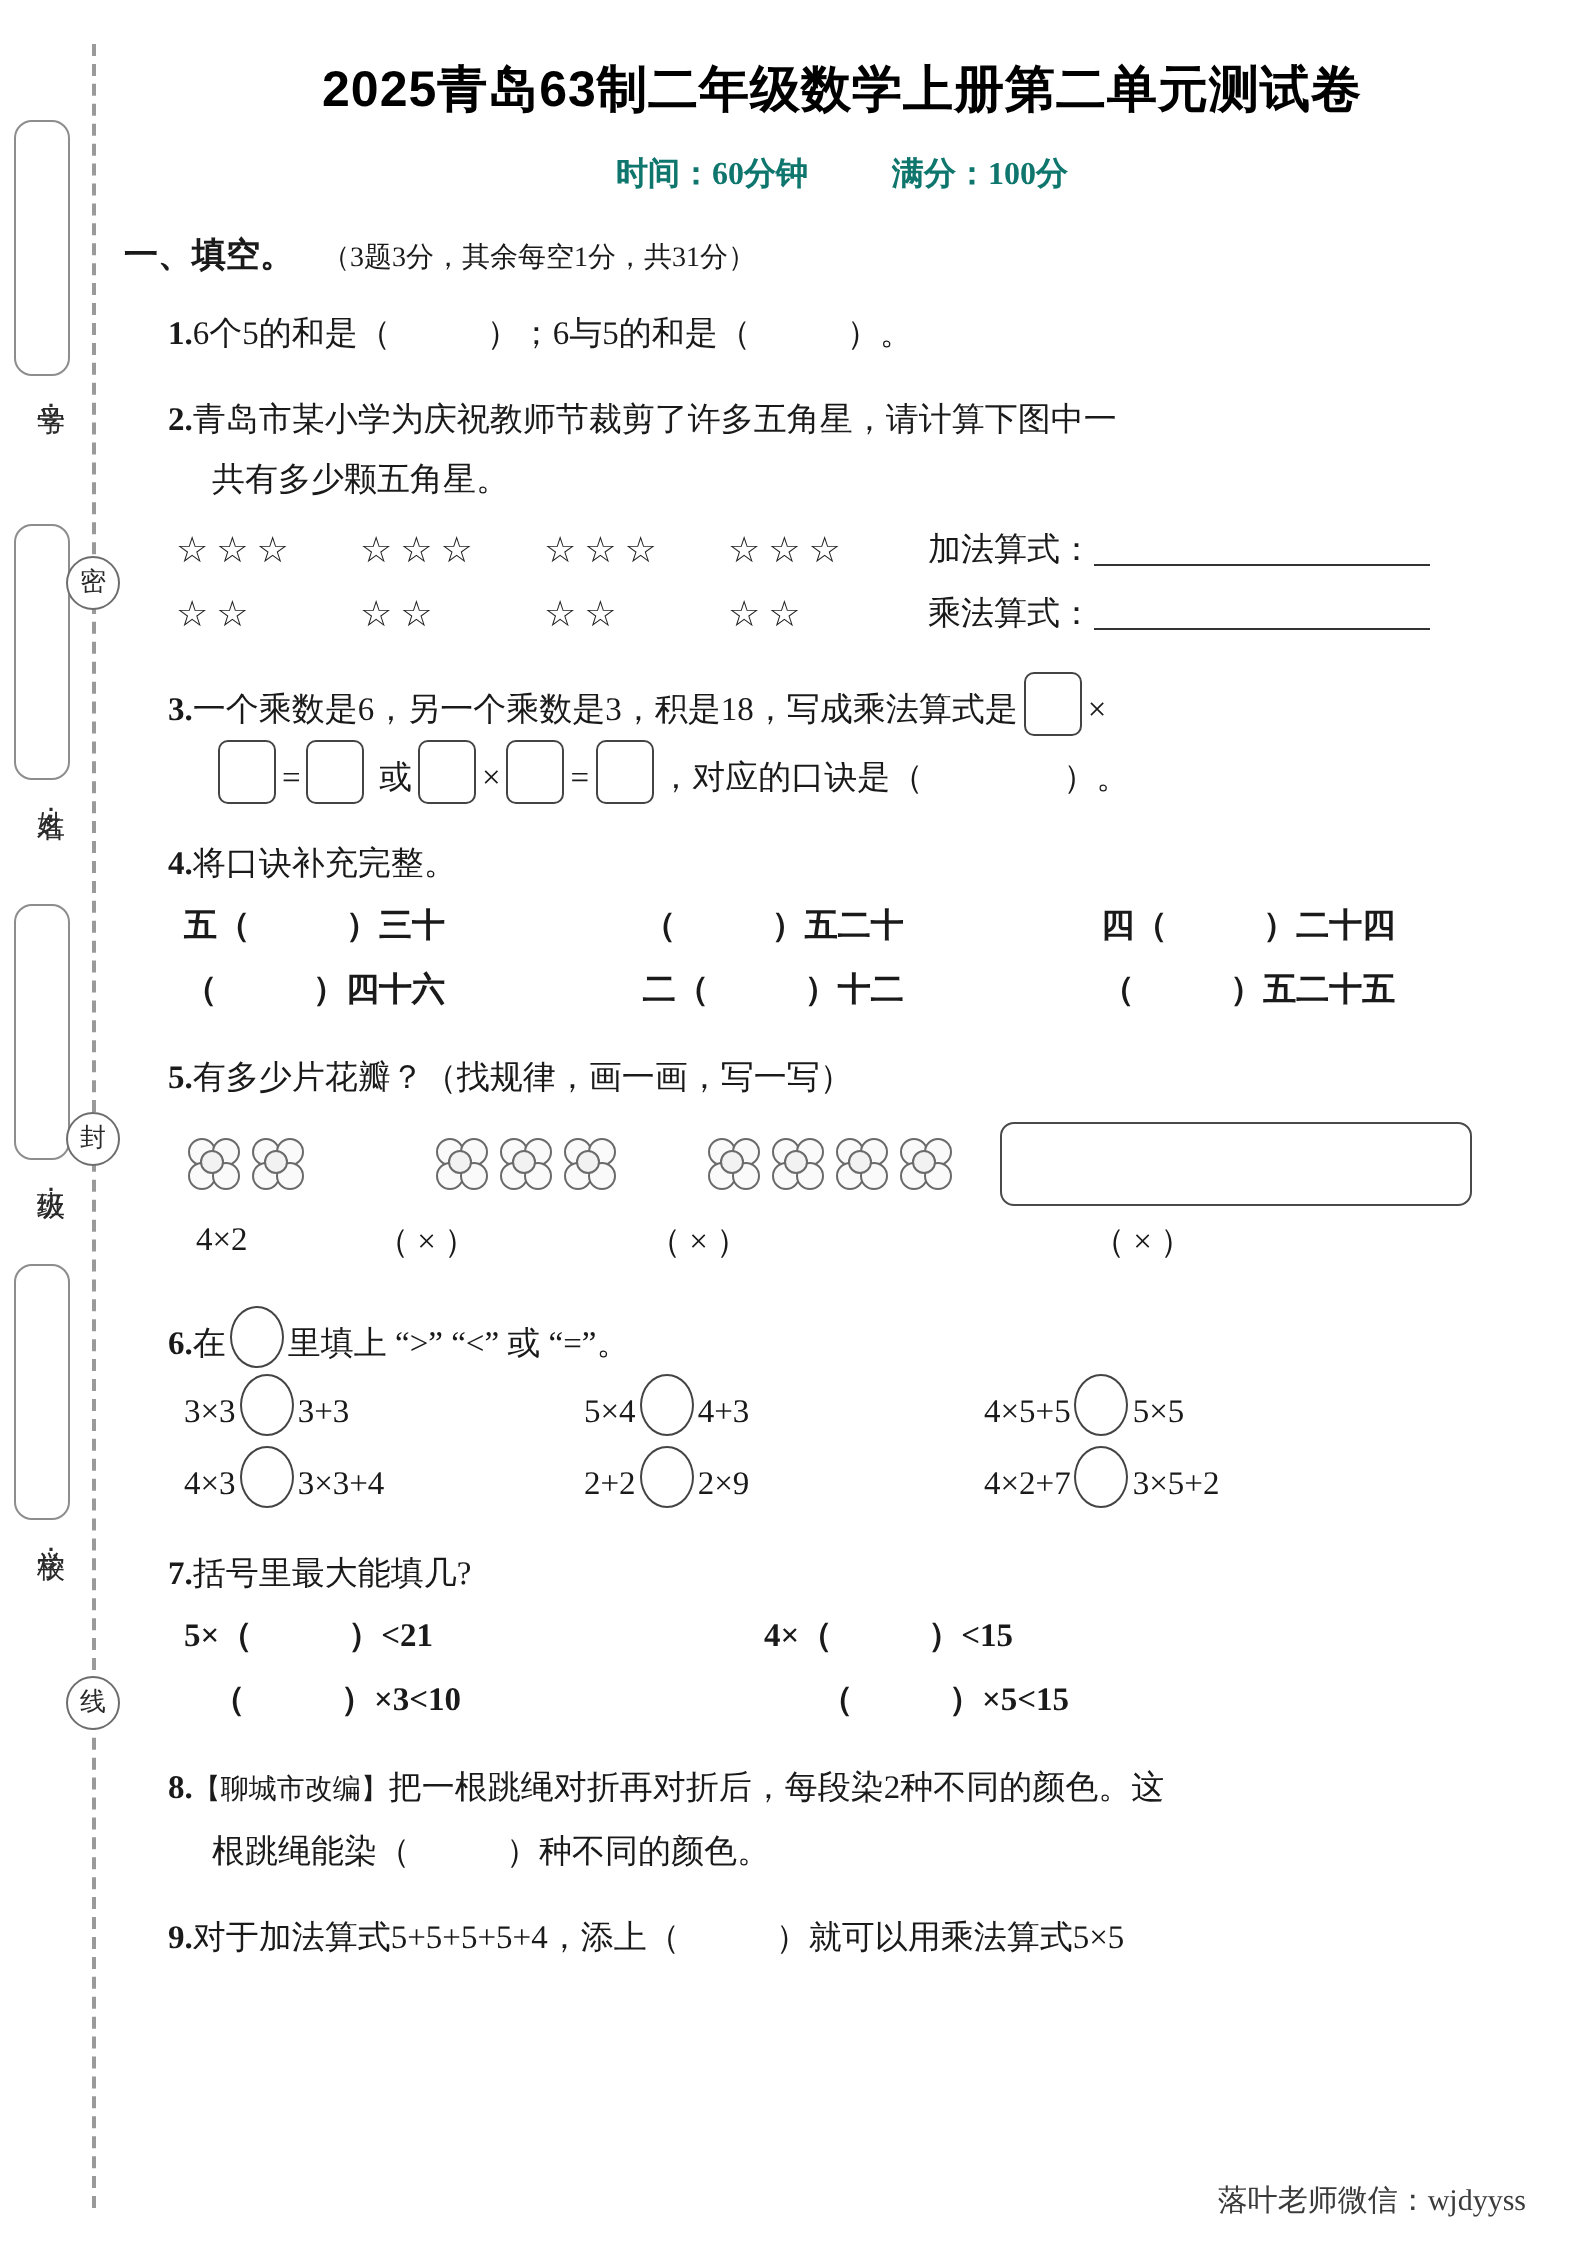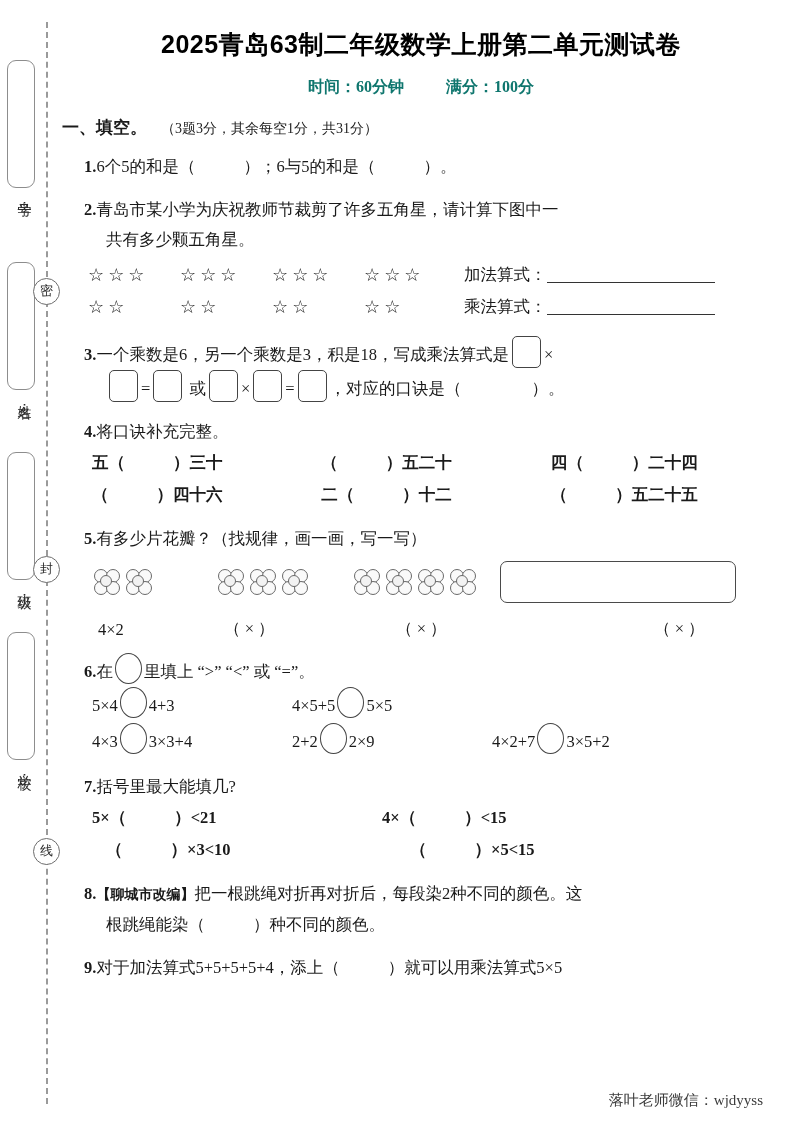--- a/index.html
+++ b/index.html
@@ -200,25 +200,24 @@
   }
   .answer-box {
     width: 234px;
     height: 40px;
     border: 1.4px solid #4a4a4a;
     border-radius: 7px;
     background: #fff;
   }
   .flower-exp-row {
     display: flex;
-    align-items: flex-end;
+    align-items: flex-start;
     padding-left: 36px;
     font-size: 16.5px;
     height: 30px;
-    gap: 36px;
   }
 
   .cmp-row {
     display: flex;
     padding-left: 30px;
     font-size: 16.5px;
     line-height: 34px;
   }
   .cmp-cell { width: 200px; white-space: nowrap; }
   .cmp-cell.wide { width: 206px; }
@@ -414,20 +413,21 @@
       <span style="width:90px;">4×2</span>
       <span style="width:136px;">（  ×  ）</span>
       <span style="width:148px;">（  ×  ）</span>
       <span style="width:120px;padding-left:74px;">（  ×  ）</span>
     </div>
 
     <div class="q indent">
       <span class="num">6.</span><span>在</span><span class="circ"></span><span>里填上 “&gt;” “&lt;” 或 “=”。</span>
     </div>
     <div class="cmp-row">
+      <span class="cmp-cell"><span>3×3</span><span class="circ"></span><span>3+3</span></span>
       <span class="cmp-cell"><span>5×4</span><span class="circ"></span><span>4+3</span></span>
       <span class="cmp-cell wide"><span>4×5+5</span><span class="circ"></span><span>5×5</span></span>
     </div>
     <div class="cmp-row">
       <span class="cmp-cell"><span>4×3</span><span class="circ"></span><span>3×3+4</span></span>
       <span class="cmp-cell"><span>2+2</span><span class="circ"></span><span>2×9</span></span>
       <span class="cmp-cell wide"><span>4×2+7</span><span class="circ"></span><span>3×5+2</span></span>
     </div>
 
     <div class="q indent">
@@ -437,21 +437,21 @@
       <span class="paren-cell" style="width:290px;"><span>5×（</span><span class="sp-md"></span><span>）&lt;21</span></span>
       <span class="paren-cell"><span>4×（</span><span class="sp-md"></span><span>）&lt;15</span></span>
     </div>
     <div class="paren-row">
       <span class="paren-cell" style="width:290px;padding-left:14px;"><span>（</span><span class="sp-md"></span><span>）×3&lt;10</span></span>
       <span class="paren-cell" style="padding-left:14px;"><span>（</span><span class="sp-md"></span><span>）×5&lt;15</span></span>
     </div>
 
     <div class="q indent">
       <div>
-        <span class="num">8.</span><span style="font-size:14px;font-weight:bold;">【聊城市改编】</span><span>把一根跳绳对折再对折后，每段染2种不同的颜色。这</span>
+        <span class="num">8.</span><span style="font-size:14px;font-weight:normal;">【聊城市改编】</span><span>把一根跳绳对折再对折后，每段染2种不同的颜色。这</span>
       </div>
       <div style="padding-left:22px;">
         <span>根跳绳能染（</span><span class="sp-md"></span><span>）种不同的颜色。</span>
       </div>
     </div>
 
     <div class="q indent">
       <span class="num">9.</span><span>对于加法算式5+5+5+5+4，添上（</span><span class="sp-md"></span><span>）就可以用乘法算式5×5</span>
     </div>
 

